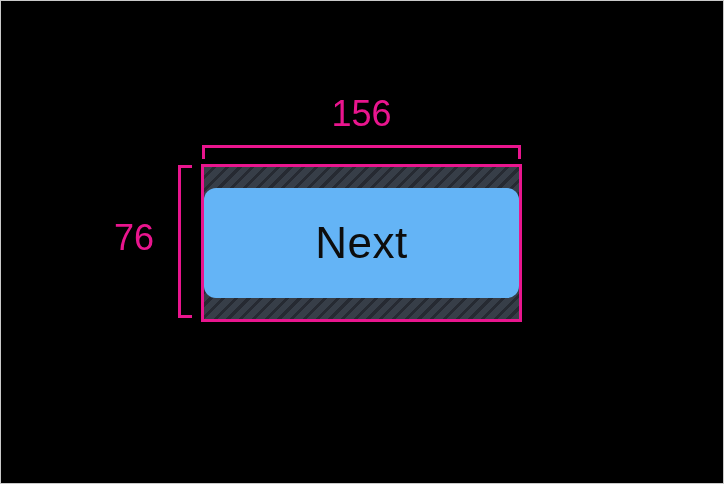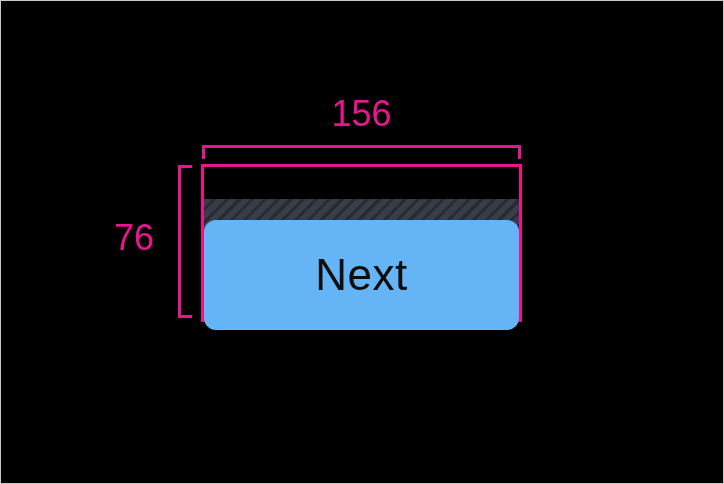--- a/index.html
+++ b/index.html
@@ -25,21 +25,20 @@
   .sel-content {
     position: absolute;
     left: 0; top: 0; right: 0; bottom: 0;
     background: repeating-linear-gradient(
       135deg,
       var(--hatch-base, #373e48) 0px,
       var(--hatch-base, #373e48) 6px,
       var(--hatch-stripe, #262a32) 6px,
       var(--hatch-stripe, #262a32) 9px
     );
-    margin-top: 32px;
   }
 
   
   .next-btn {
     position: absolute;
     left: 0; right: 0;
     top: 21px;
     height: 110px;
     background: var(--btn-fill, #64b4f6);
     border-radius: 12px;

